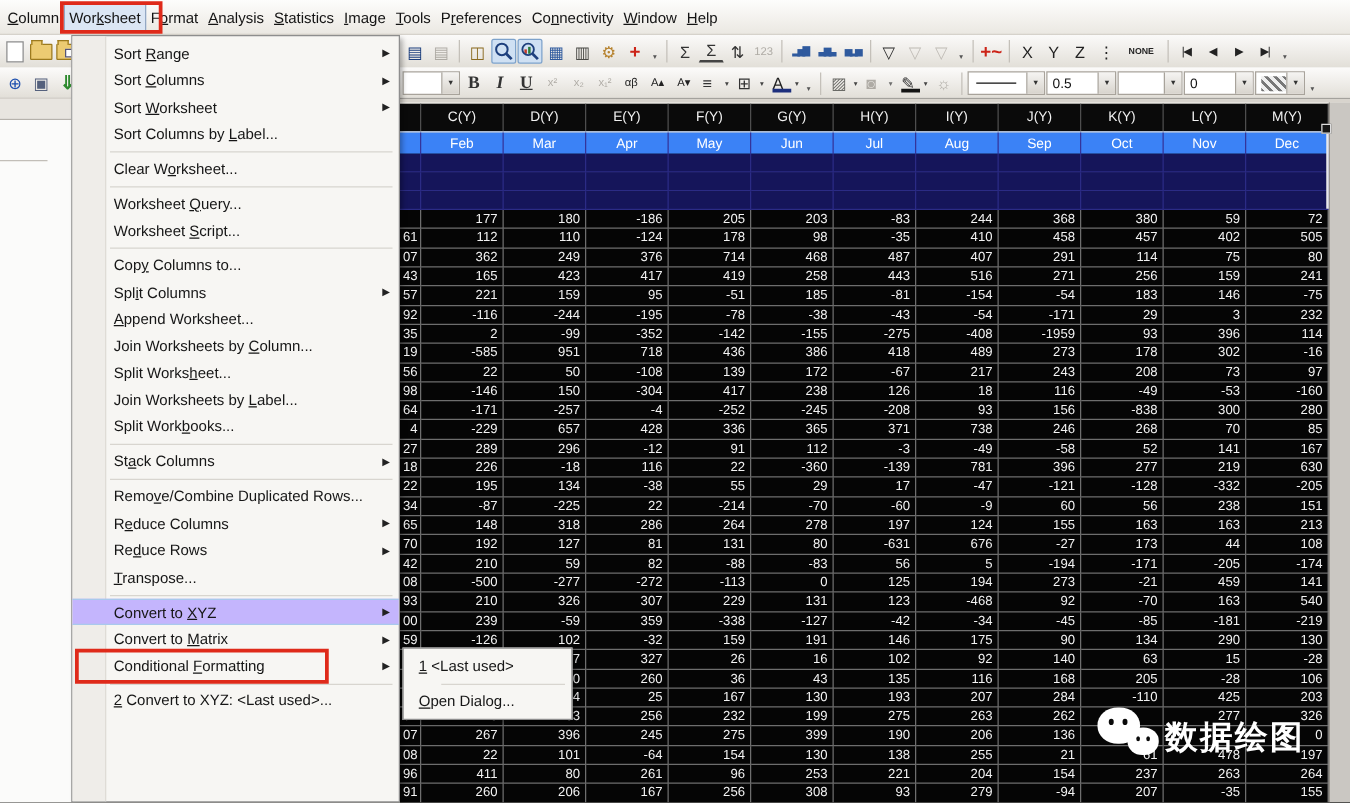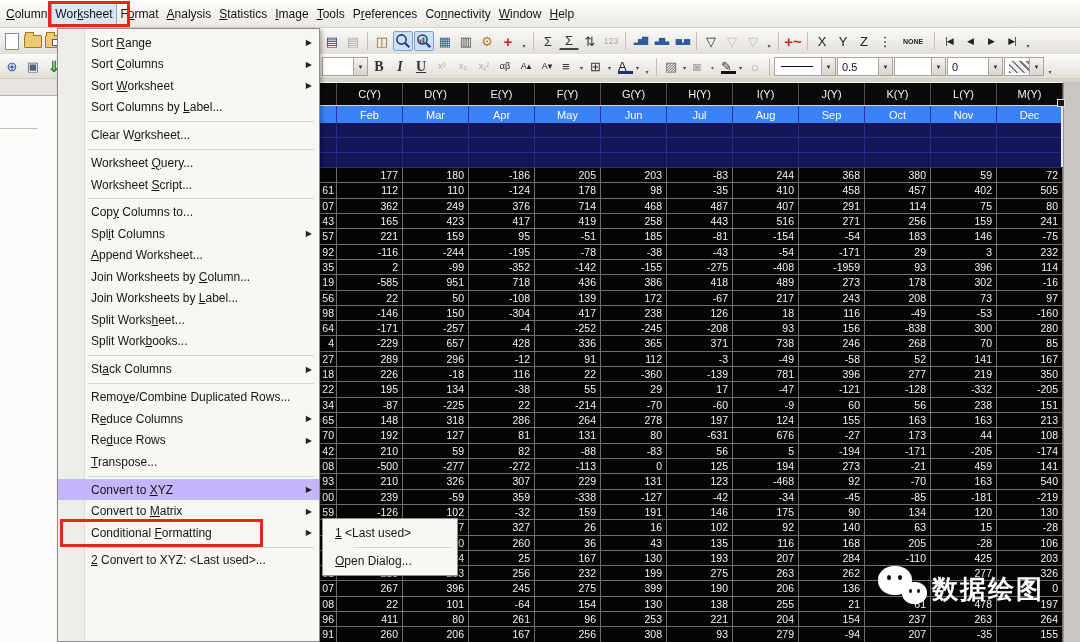--- a/index.html
+++ b/index.html
@@ -520,21 +520,21 @@
         <div class="cell">226</div>
         <div class="cell">-18</div>
         <div class="cell">116</div>
         <div class="cell">22</div>
         <div class="cell">-360</div>
         <div class="cell">-139</div>
         <div class="cell">781</div>
         <div class="cell">396</div>
         <div class="cell">277</div>
         <div class="cell">219</div>
-        <div class="cell">350</div>
+        <div class="cell">630</div>
       </div>
       <div class="data-row">
         <div class="cell strip">22</div>
         <div class="cell">195</div>
         <div class="cell">134</div>
         <div class="cell">-38</div>
         <div class="cell">55</div>
         <div class="cell">29</div>
         <div class="cell">17</div>
         <div class="cell">-47</div>
@@ -645,21 +645,21 @@
         <div class="cell strip">59</div>
         <div class="cell">-126</div>
         <div class="cell">102</div>
         <div class="cell">-32</div>
         <div class="cell">159</div>
         <div class="cell">191</div>
         <div class="cell">146</div>
         <div class="cell">175</div>
         <div class="cell">90</div>
         <div class="cell">134</div>
-        <div class="cell">120</div>
+        <div class="cell">290</div>
         <div class="cell">130</div>
       </div>
       <div class="data-row">
         <div class="cell strip"></div>
         <div class="cell"></div>
         <div class="cell">7</div>
         <div class="cell">327</div>
         <div class="cell">26</div>
         <div class="cell">16</div>
         <div class="cell">102</div>
@@ -810,24 +810,24 @@
         <span class="mi-label">Spl<u>i</u>t Columns</span>
         <span class="sub-arrow">▶</span>
       </div>
       <div class="menu-item">
         <span class="mi-label"><u>A</u>ppend Worksheet...</span>
       </div>
       <div class="menu-item">
         <span class="mi-label">Join Worksheets by <u>C</u>olumn...</span>
       </div>
       <div class="menu-item">
+        <span class="mi-label">Split Works<u>h</u>eet...</span>
+      </div>
+      <div class="menu-item">
         <span class="mi-label">Join Worksheets by <u>L</u>abel...</span>
-      </div>
-      <div class="menu-item">
-        <span class="mi-label">Split Works<u>h</u>eet...</span>
       </div>
       <div class="menu-item">
         <span class="mi-label">Split Work<u>b</u>ooks...</span>
       </div>
       <div class="menu-sep"></div>
       <div class="menu-item">
         <span class="mi-label">St<u>a</u>ck Columns</span>
         <span class="sub-arrow">▶</span>
       </div>
       <div class="menu-sep"></div>

